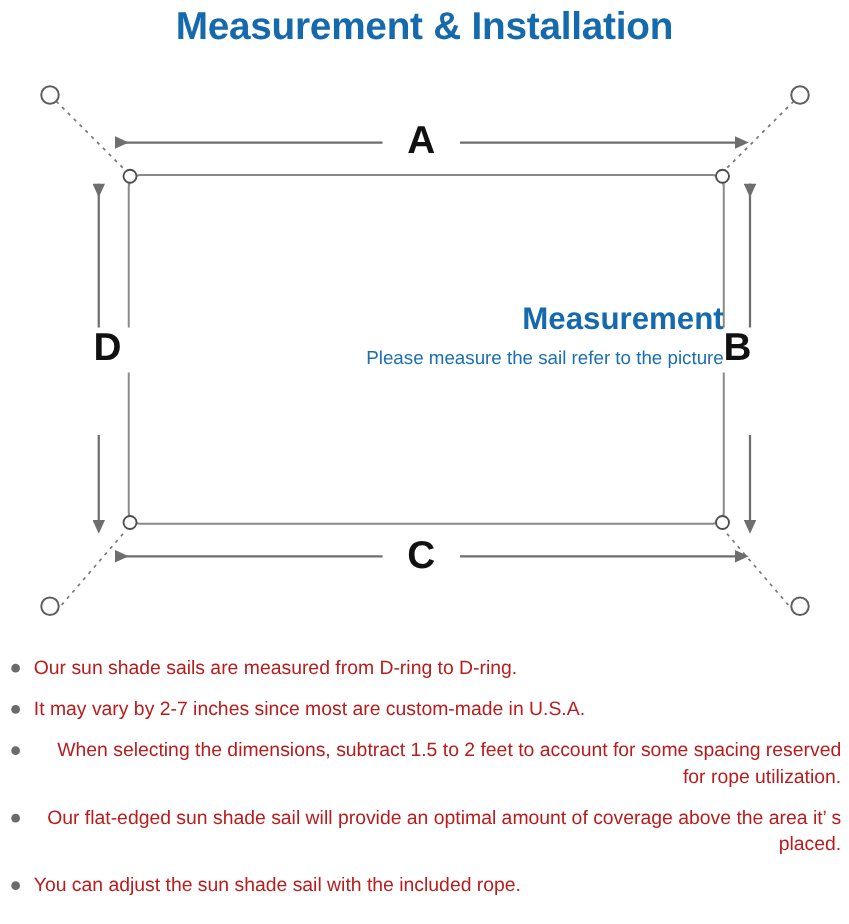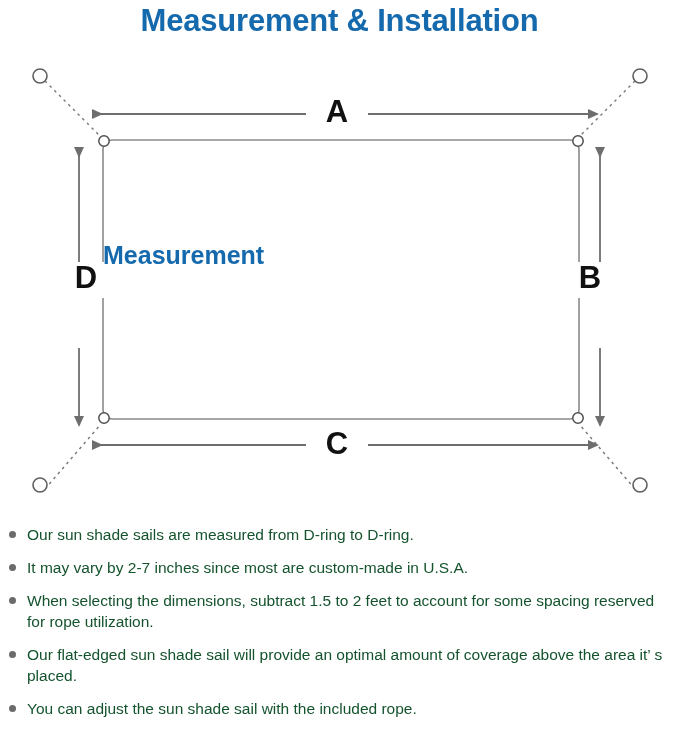--- a/index.html
+++ b/index.html
@@ -40,21 +40,21 @@
     background:#ffffff;
   }
   #letter-a{left:311px;top:96px;width:52px;}
   #letter-c{left:311px;top:428px;width:52px;}
   #letter-b{left:570px;top:262px;width:40px;height:36px;}
   #letter-d{left:66px;top:262px;width:40px;height:36px;}
 
   .sail-text{
     position:absolute;
     left:103px;width:476px;
-    text-align:left;
+    text-align:right;
     color:#1569ad;
   }
   #sail-title{
     top:240px;
     font-size:25px;
     font-weight:bold;
     line-height:30px;
   }
   #sail-sub{
     top:277px;
@@ -66,33 +66,33 @@
 
   #bullets{
     position:absolute;
     left:0;top:524px;
     width:679px;
   }
   .bullet-row{
     position:relative;
     padding-left:27px;
     margin-bottom:12px;
-    color:#14532d;
+    color:#b91c1c;
     font-size:15.5px;
     line-height:21px;
   }
   .bullet-dot{
     position:absolute;
     left:9px;top:7px;
     width:7px;height:7px;
     border-radius:50%;
     background:#6b6b6b;
   }
   .bullet-text{display:block;}
-  .b-wide{padding-right:6px;}
+  .b-wide{padding-right:6px;text-align:right;}
 </style>
 </head>
 <body>
 
 <div id="page">
 
   <div class="title">Measurement &amp; Installation</div>
 
   <svg id="diagram" viewBox="0 0 679 470">
     <defs>
@@ -138,20 +138,21 @@
       <line x1="600" y1="300" x2="600" y2="368" marker-end="url(#arr-r)"></line>
     </g>
   </svg>
 
   <div class="dim-letter" id="letter-a">A</div>
   <div class="dim-letter" id="letter-b">B</div>
   <div class="dim-letter" id="letter-c">C</div>
   <div class="dim-letter" id="letter-d">D</div>
 
   <div class="sail-text" id="sail-title">Measurement</div>
+  <div class="sail-text" id="sail-sub">Please measure the sail refer to the picture</div>
 
   <div id="bullets">
     <div class="bullet-row">
       <span class="bullet-dot"></span>
       <span class="bullet-text">Our sun shade sails are measured from D-ring to D-ring.</span>
     </div>
     <div class="bullet-row">
       <span class="bullet-dot"></span>
       <span class="bullet-text">It may vary by 2-7 inches since most are custom-made in U.S.A.</span>
     </div>

